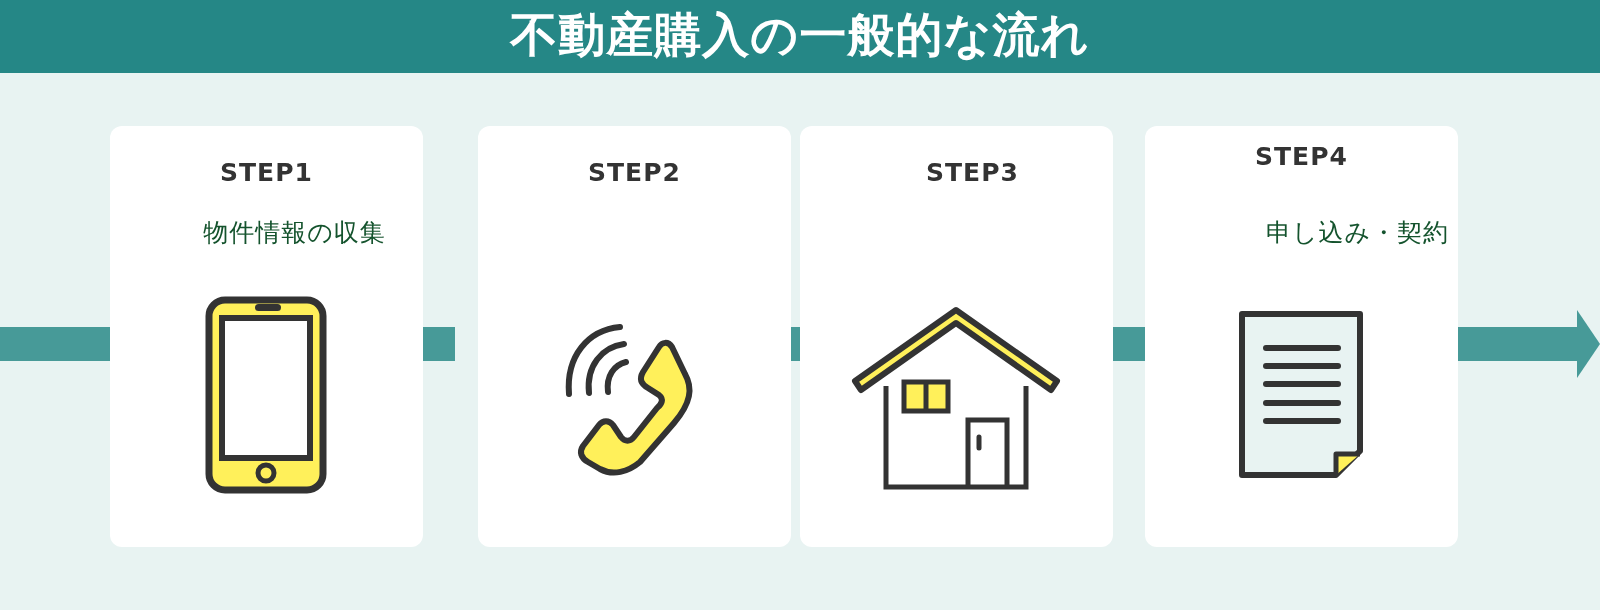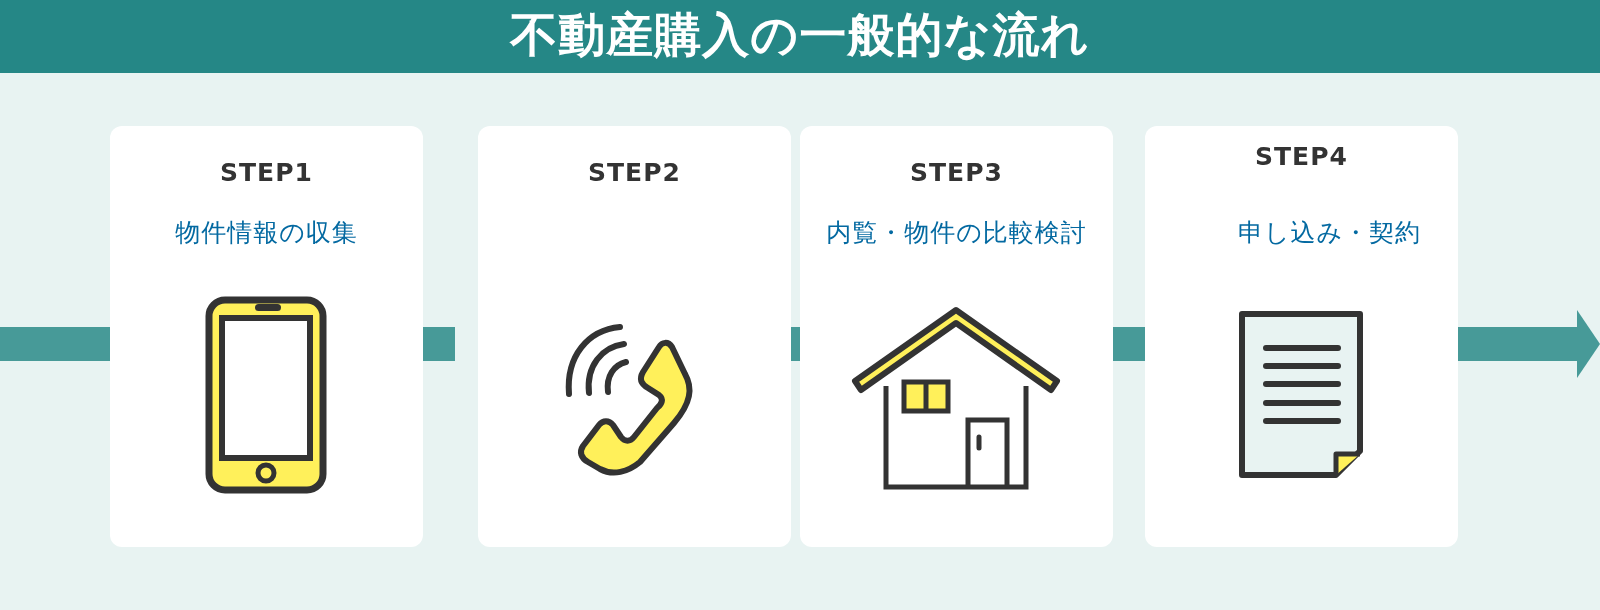--- a/index.html
+++ b/index.html
@@ -30,21 +30,21 @@
       position: absolute; top: 126px; width: 313px; height: 421px;
       background: #ffffff; border-radius: 12px;
     }
     .step-label {
       position: absolute; top: 158px; left: 0; width: 100%;
       text-align: center; color: #333333; font-size: 25px; font-weight: bold;
       letter-spacing: 1px;
     }
     .step-desc {
       position: absolute; top: 218px; left: 0; width: 100%;
-      text-align: center; color: #0369a1; font-size: 25px; letter-spacing: 1px;
+      text-align: center; color: #14532d; font-size: 25px; letter-spacing: 1px; padding-left: 28px;
     }
     .icon {
       position: absolute; left: 0; top: 170px; width: 313px; height: 210px;
     }
     .icon svg { display: block; width: 313px; height: 210px; }
   </style>
 </head>
 <body>
 
 <div class="header">
@@ -77,22 +77,21 @@
     <svg viewBox="0 0 313 210" xmlns="http://www.w3.org/2000/svg">
       <path d="M142 31 C110 34 88 60 91 98" fill="none" stroke="#333333" stroke-width="6" stroke-linecap="round"></path>
       <path d="M146 48 C124 51 108 70 111 97" fill="none" stroke="#333333" stroke-width="6" stroke-linecap="round"></path>
       <path d="M148 66 C136 69 128 80 130 96" fill="none" stroke="#333333" stroke-width="6" stroke-linecap="round"></path>
       <path d="M194 51 C190 45 184 46 181 51 L165 76 C161 83 163 88 170 92 L181 99 C186 103 184 108 179 112 L156 141 C152 146 147 146 143 141 L135 129 C131 124 125 124 121 129 L105 150 C101 156 103 162 110 166 L122 173 C135 180 150 176 162 166 L196 127 C213 107 215 92 207 78 Z" fill="#fff05a" stroke="#333333" stroke-width="6" stroke-linejoin="round"></path>
     </svg>
   </div>
 </div>
 
 <div class="card" style="left:800px;">
-  <div class="step-label" style="top:32px;">STEP3</div>
-  <div class="step-desc" style="top:90px;">内覧・物件の比較検討</div>
+  <div class="step-label" style="top:32px;padding-left:16px;">STEP3</div>
   <div class="icon">
     <svg viewBox="0 0 313 210" xmlns="http://www.w3.org/2000/svg">
       <path d="M55 85 L156 14 L257 85 L251 94 L156 27 L61 94 Z" fill="#fff05a" stroke="#333333" stroke-width="6" stroke-linejoin="round"></path>
       <polyline points="86,90 86,191 226,191 226,90" fill="none" stroke="#333333" stroke-width="5"></polyline>
       <rect x="104" y="86" width="44" height="29" fill="#fff05a" stroke="#333333" stroke-width="5"></rect>
       <line x1="126" y1="86" x2="126" y2="115" stroke="#333333" stroke-width="5"></line>
       <polyline points="168,191 168,124 207,124 207,191" fill="none" stroke="#333333" stroke-width="5"></polyline>
       <line x1="179" y1="141" x2="179" y2="152" stroke="#333333" stroke-width="5" stroke-linecap="round"></line>
     </svg>
   </div>

